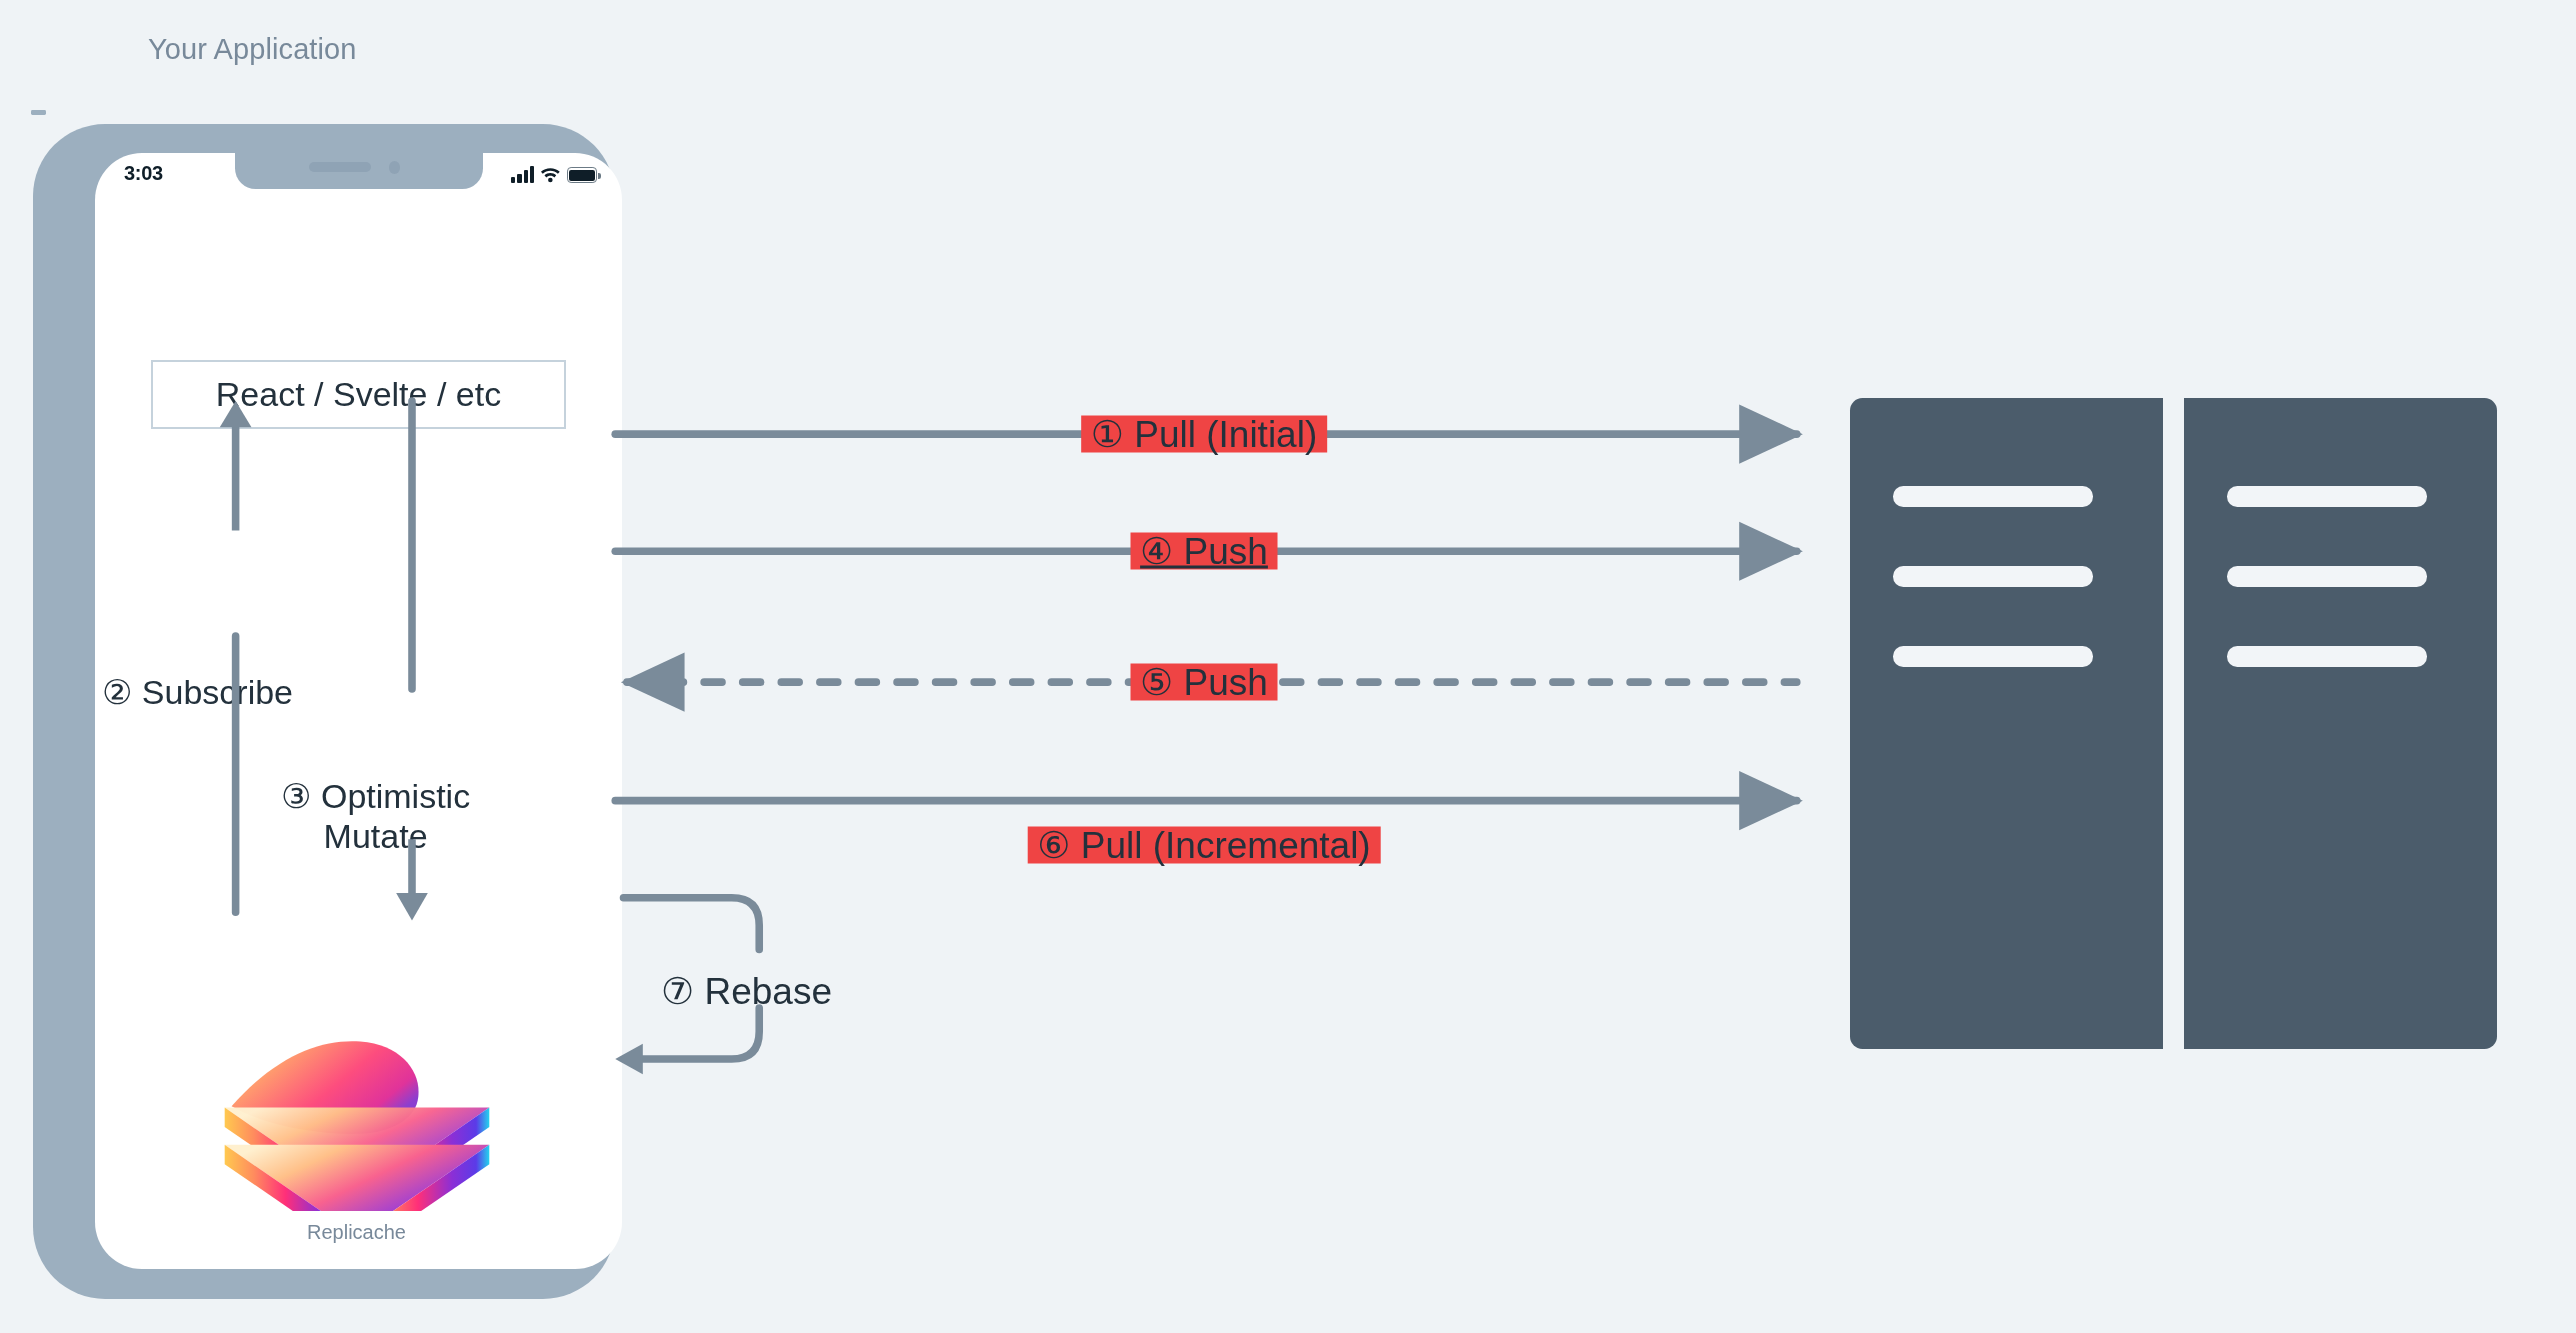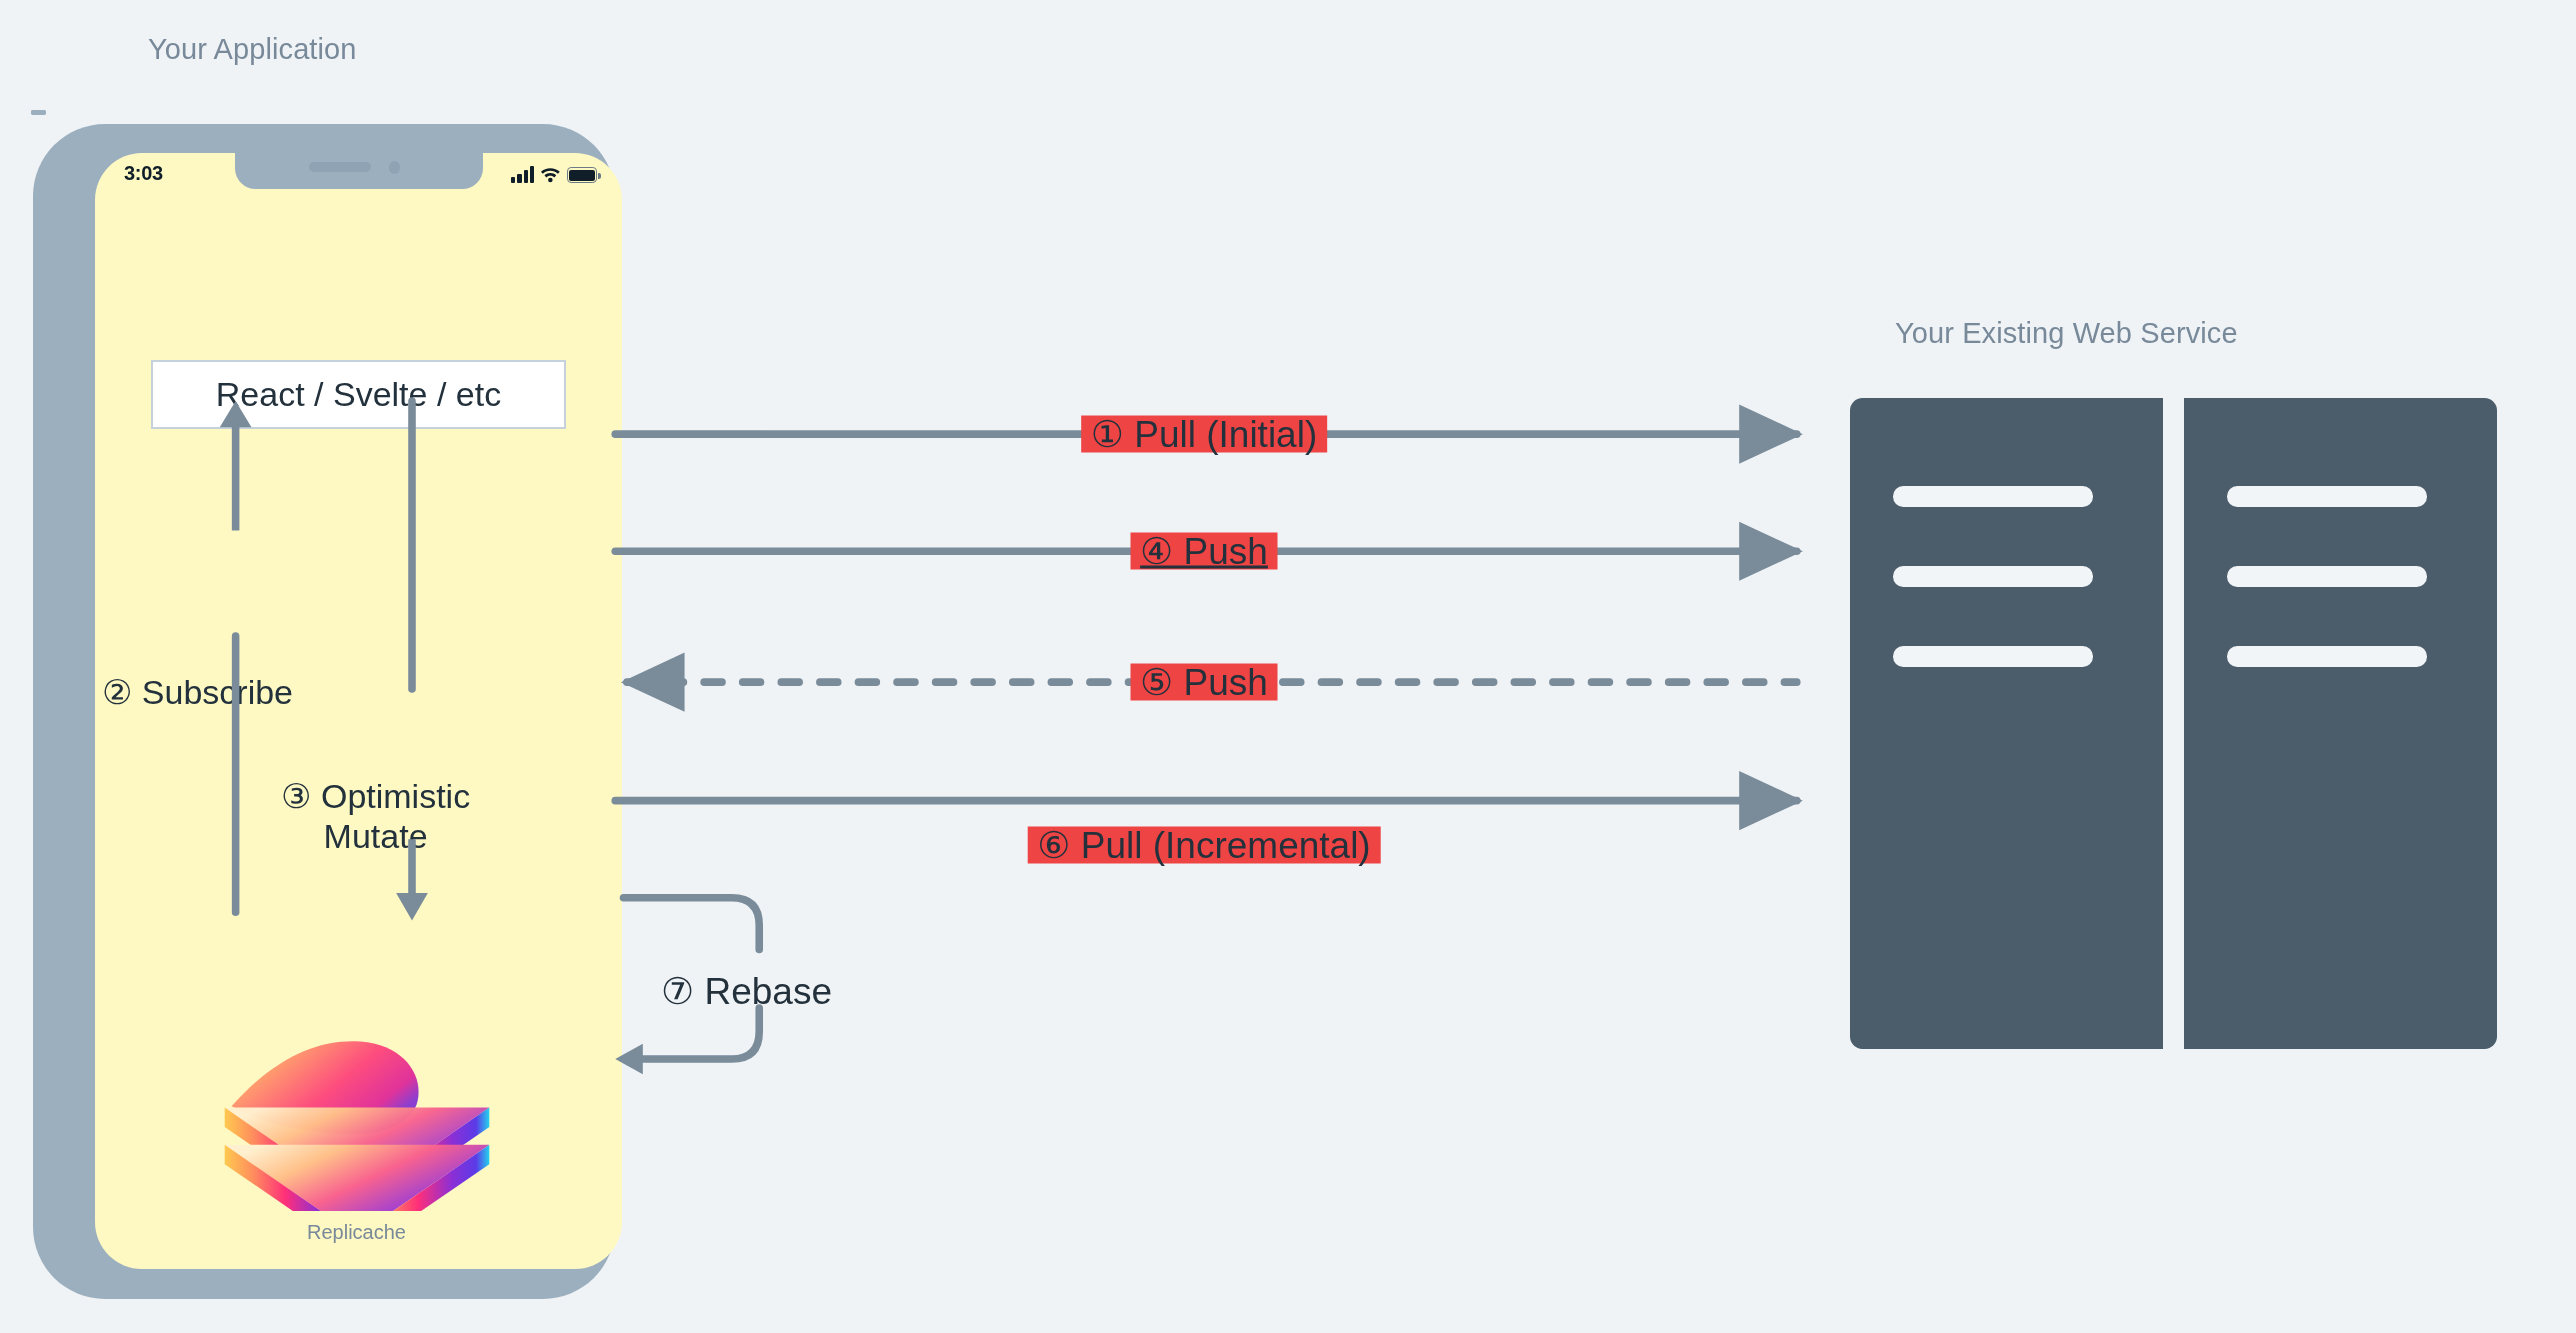--- a/index.html
+++ b/index.html
@@ -42,21 +42,21 @@
     position: absolute;
     left: 33px; top: 124px;
     width: 582px; height: 1175px;
     background: #9cafbf;
     border-radius: 72px;
   }
   #phone-screen {
     position: absolute;
     left: 62px; top: 29px;
     width: 527px; height: 1116px;
-    background: #fef9c3;
+    background: #ffffff;
     border-radius: 47px;
     overflow: hidden;
   }
   #phone-notch {
     position: absolute;
     left: 50%;
     transform: translateX(-50%);
     top: -6.9px;
     width: 248px; height: 43px;
     background: #9cafbf;
@@ -376,21 +376,20 @@
       <path d="M893 1537 L933 1515 L933 1559 Z" fill="#7a8b9a"></path>
     </g>
   </svg>
 
   <div class="net-label" id="lbl-pull-initial">① Pull (Initial)</div>
   <div class="net-label" id="lbl-push">④ Push</div>
   <div class="net-label" id="lbl-poke">⑤ Push</div>
   <div class="net-label" id="lbl-pull-incremental">⑥ Pull (Incremental)</div>
   <div id="lbl-rebase">⑦ Rebase</div>
 
-  <div class="section-title" id="svc-title">Your Existing Web Service</div>
 
   <div id="server-group">
     <div class="server-rack" id="server-rack-1">
       <div class="rack-slot s1"></div>
       <div class="rack-slot s2"></div>
       <div class="rack-slot s3"></div>
     </div>
     <div class="server-rack" id="server-rack-2">
       <div class="rack-slot s1"></div>
       <div class="rack-slot s2"></div>

